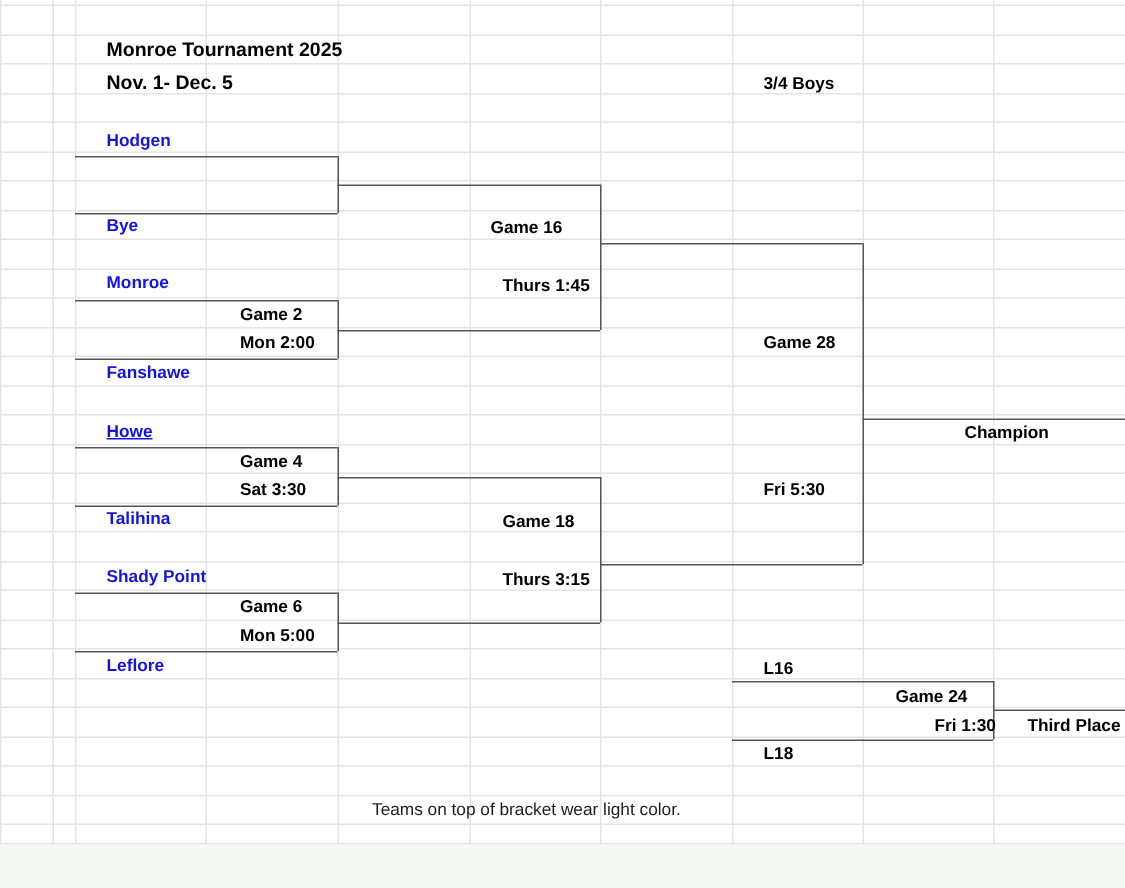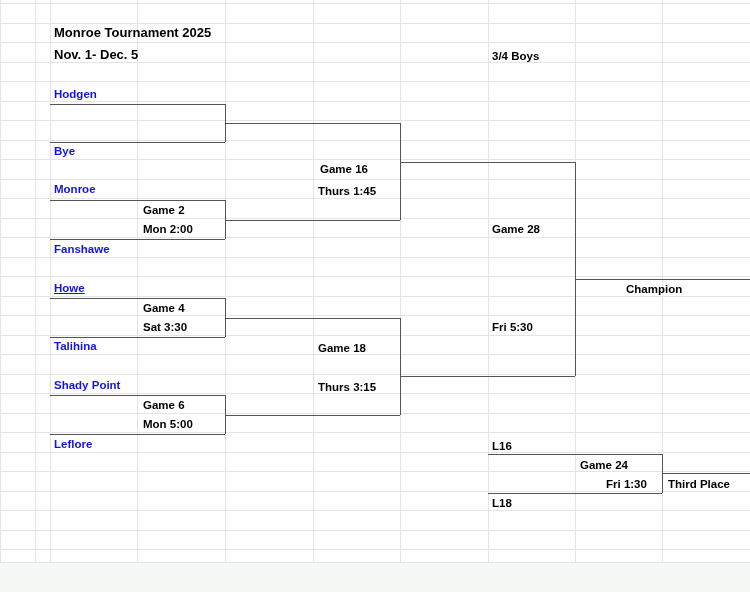--- a/index.html
+++ b/index.html
@@ -41,21 +41,21 @@
   .gridline-h { height: 1px; left: 0; width: 750px; }
 
   
   .cell {
     position: absolute;
     height: 19px;
     line-height: 19px;
     font-size: 11.5px;
     white-space: nowrap;
     overflow: visible;
-    padding-left: 4px;
+    padding-left: 21px;
     box-sizing: border-box;
   }
   .cell.team {
     color: #1414e0;
     font-weight: bold;
   }
   .cell.info {
     color: #000000;
     font-weight: bold;
   }
@@ -172,30 +172,31 @@
 
   <div class="cell info" style="left:139px; top:201px;">Game 2</div>
   <div class="cell info" style="left:139px; top:220px;">Mon 2:00</div>
 
   <div class="cell info" style="left:139px; top:299px;">Game 4</div>
   <div class="cell info" style="left:139px; top:318px;">Sat 3:30</div>
 
   <div class="cell info" style="left:139px; top:396px;">Game 6</div>
   <div class="cell info" style="left:139px; top:415px;">Mon 5:00</div>
 
-  <div class="cell info" style="left:316px; top:143px;margin-top:17px;">Game 16</div>
+  <div class="cell info" style="left:306px; top:143px;">Game 16</div>
   <div class="cell info" style="left:314px; top:182px;">Thurs 1:45</div>
 
   <div class="cell info" style="left:314px; top:339px;">Game 18</div>
   <div class="cell info" style="left:314px; top:378px;">Thurs 3:15</div>
 
   <div class="cell info" style="left:488px; top:220px;">Game 28</div>
   <div class="cell info" style="left:488px; top:318px;">Fri 5:30</div>
   <div class="cell info" style="left:622px; top:280px;">Champion</div>
 
   <div class="cell info" style="left:488px; top:437px;">L16</div>
   <div class="cell info" style="left:576px; top:456px;">Game 24</div>
   <div class="cell info" style="left:602px; top:475px;">Fri 1:30</div>
   <div class="cell info" style="left:664px; top:475px;">Third Place</div>
   <div class="cell info" style="left:488px; top:494px;">L18</div>
 
+  <div class="cell note" style="left:227px; top:531px;">Teams on top of bracket wear light color.</div>
 
 </div>
 
 </body></html>

